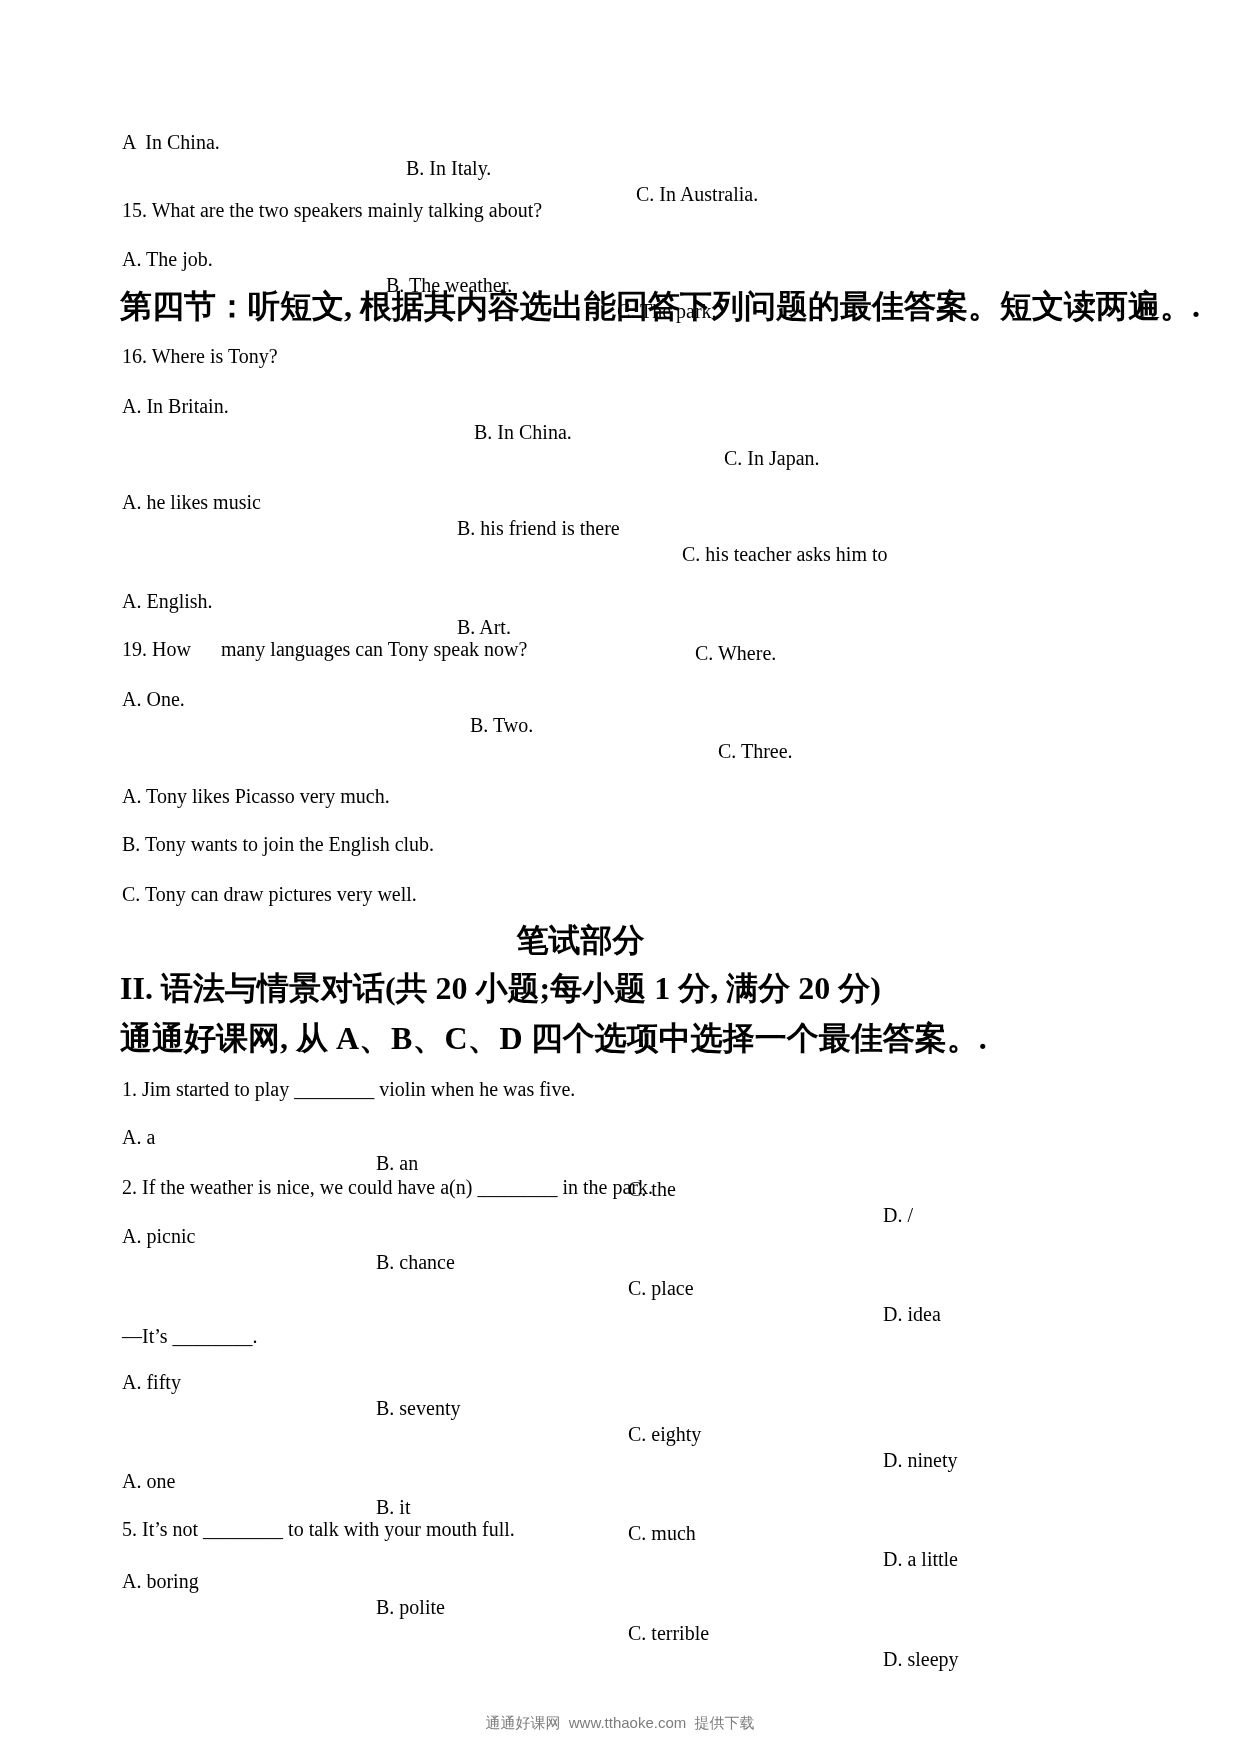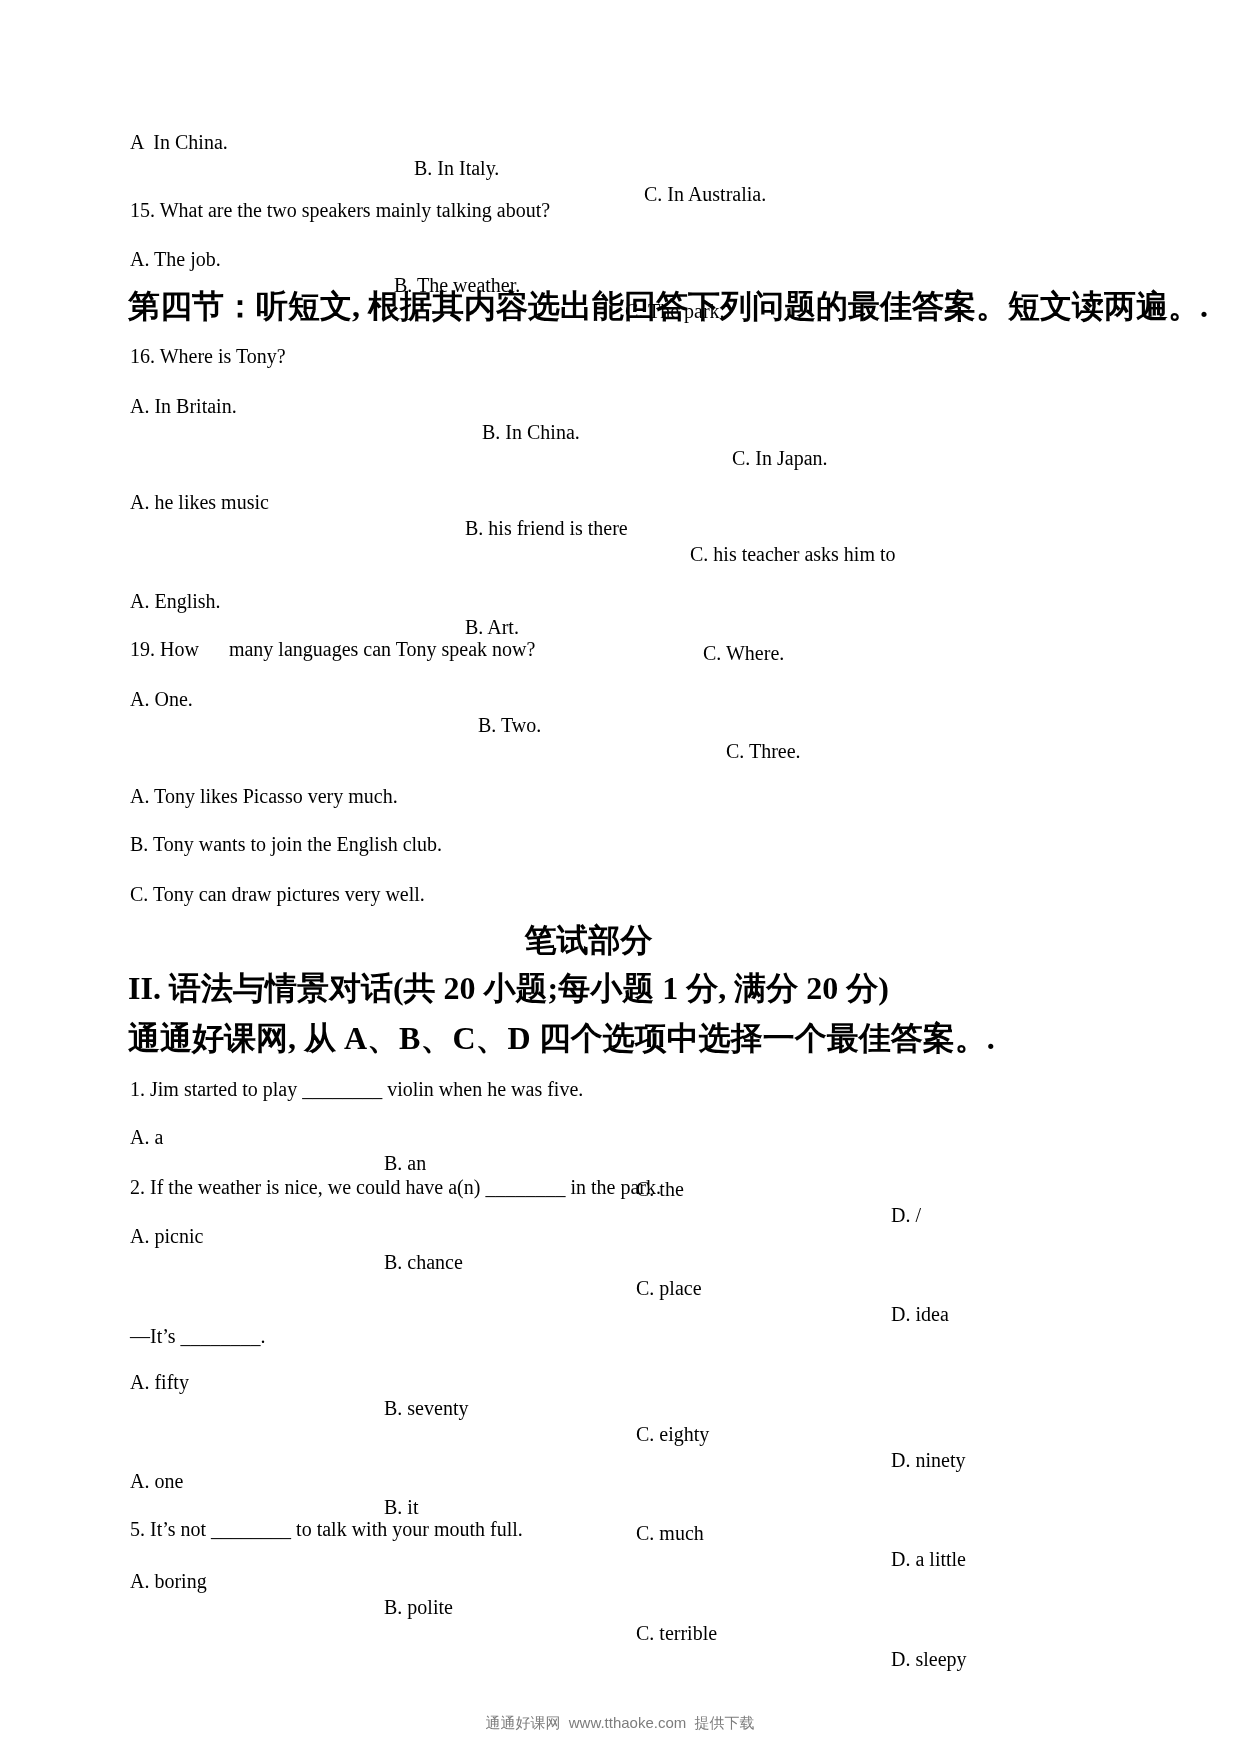--- a/index.html
+++ b/index.html
@@ -11,21 +11,21 @@
     font-family: "Liberation Serif", serif;
     color: #000000;
     overflow: hidden;
   }
   .page {
     position: absolute;
     inset: 0;
   }
   .row {
     position: absolute;
-    left: 16px;
+    left: 8px;
     width: 1068px;
     height: 28px;
     font-size: 20px;
     line-height: 26px;
     white-space: pre;
   }
   .row .txt {
     position: absolute;
     white-space: pre;
   }

